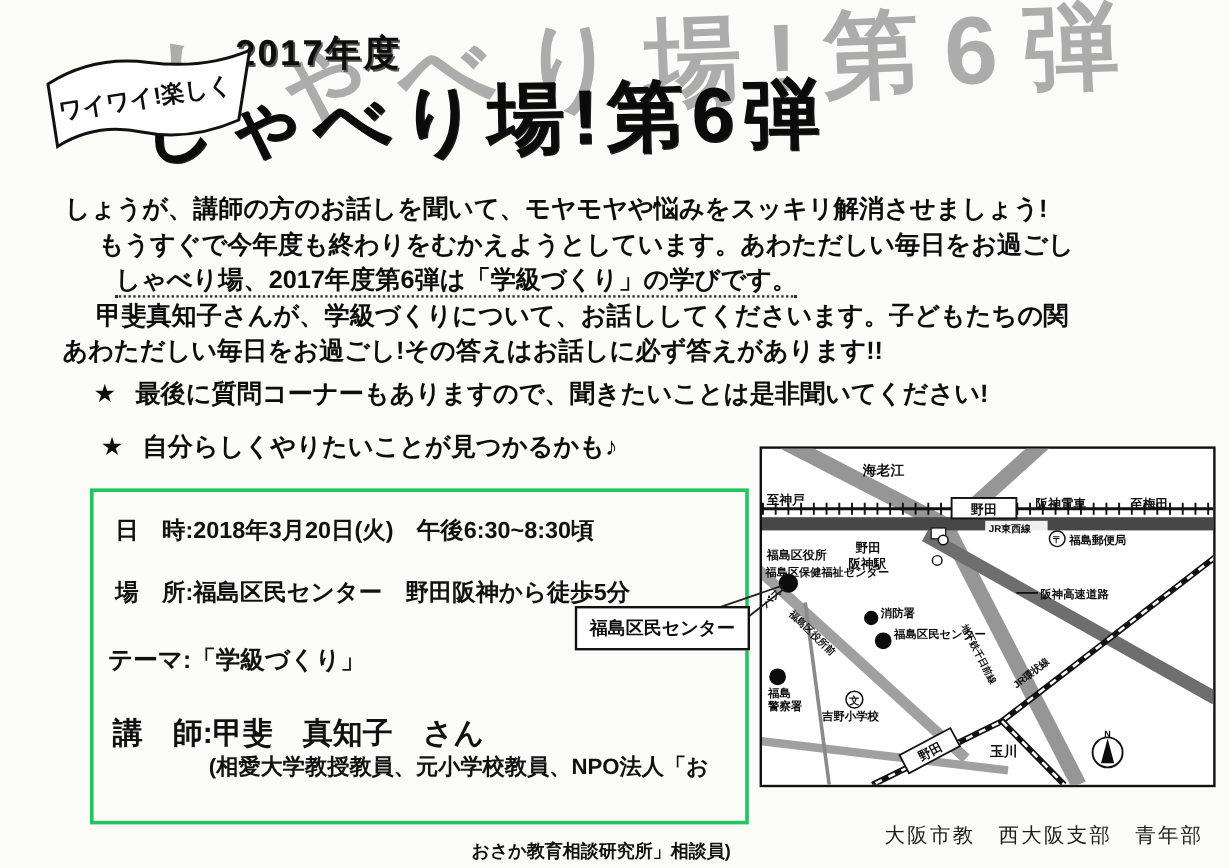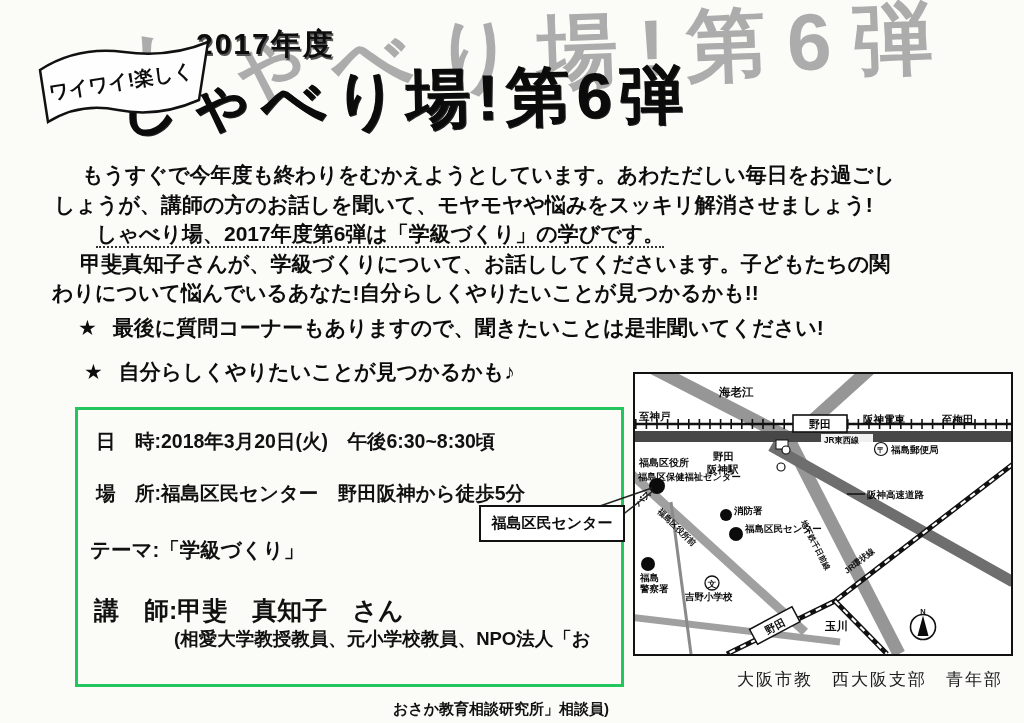--- a/index.html
+++ b/index.html
@@ -47,43 +47,43 @@
     display:flex;align-items:center;justify-content:center;font-size:15px;font-weight:800;
     z-index:6;white-space:nowrap;
   }
   .leader-svg{left:0;top:0;width:1024px;height:723px;z-index:5;pointer-events:none;}
   
   .map-frame{left:633px;top:372px;width:376px;height:280px;border:2px solid #111;
              background:#fff;z-index:4;}
   .map-frame svg{display:block;}
   svg text{font-family:"Liberation Sans","DejaVu Sans",sans-serif;font-weight:700;fill:#0d0d0d;}
   
-  .footer-credit{left:737px;top:668px;font-family:Liberation Serif, serif;
+  .footer-credit{left:737px;top:685px;font-family:Liberation Serif, serif;
     font-size:17px;letter-spacing:2px;color:#1c1c1c;white-space:nowrap;z-index:2;}
 </style>
 </head>
 <body>
 
 <div class="abs ghost-title">しゃべり場!第6弾</div>
 <div class="abs main-title">しゃべり場!第6弾</div>
 <div class="abs year-label">2017年度</div>
 
 <div class="abs flag-wrap">
   <svg width="186" height="104" viewBox="0 0 186 104">
     <path d="M8,34 Q45,10 92,16 Q138,22 176,6 L167,64 Q126,82 86,74 Q48,66 16,86 Z" fill="#fefefe" stroke="#111" stroke-width="2.5"></path>
     <text x="90" y="52" font-size="19.5" text-anchor="middle" transform="rotate(-9 90 52)">ワイワイ!楽しく</text>
   </svg>
 </div>
 
 <div class="abs intro">
+  <div class="ln" style="padding-left:2px">しょうが、講師の方のお話しを聞いて、モヤモヤや悩みをスッキリ解消させましょう!</div>
   <div class="ln" style="padding-left:30px">もうすぐで今年度も終わりをむかえようとしています。あわただしい毎日をお過ごし</div>
-  <div class="ln" style="padding-left:2px">しょうが、講師の方のお話しを聞いて、モヤモヤや悩みをスッキリ解消させましょう!</div>
   <div class="ln" style="padding-left:44px"><span class="u-dot">しゃべり場、2017年度第6弾は「学級づくり」の学びです。</span></div>
   <div class="ln" style="padding-left:28px">甲斐真知子さんが、学級づくりについて、お話ししてくださいます。子どもたちの関</div>
-  <div class="ln">わりについて悩んでいるあなた!自分らしくやりたいことが見つかるかも!!</div>
+  <div class="ln">あわただしい毎日をお過ごし!その答えはお話しに必ず答えがあります!!</div>
 </div>
 
 <div class="abs bullet" style="left:78px;top:314px">
   <span class="star">★</span><span>最後に質問コーナーもありますので、聞きたいことは是非聞いてください!</span>
 </div>
 <div class="abs bullet" style="left:84px;top:358px">
   <span class="star">★</span><span>自分らしくやりたいことが見つかるかも♪</span>
 </div>
 
 <div class="abs info-box">

